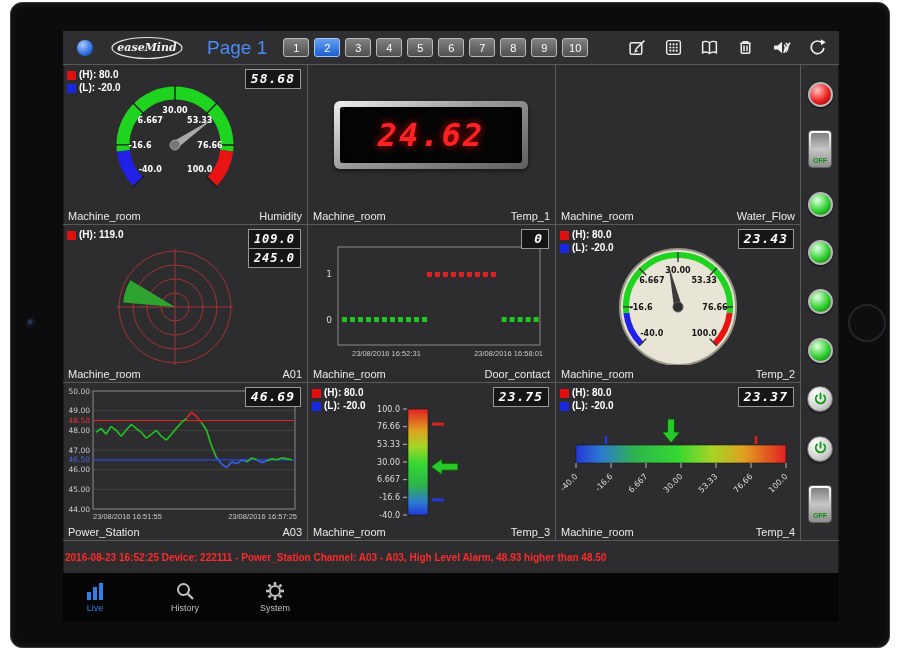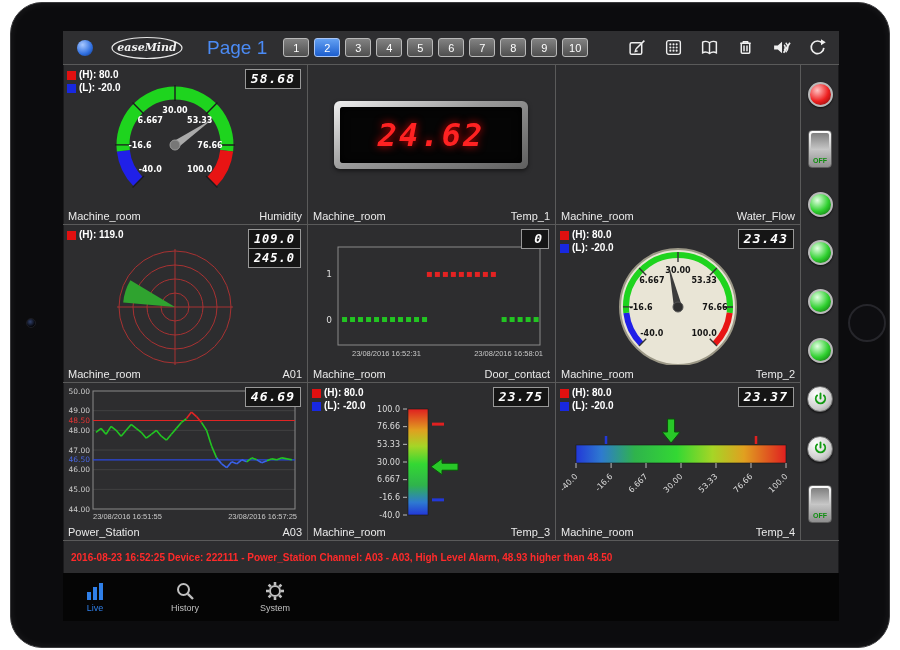--- a/index.html
+++ b/index.html
@@ -1,18 +1,18 @@
 <!DOCTYPE html>
 <html><head>
 <meta charset="utf-8">
 <style>
   *{box-sizing:border-box;margin:0;padding:0}
   body{width:900px;height:650px;font-family:"Liberation Sans",sans-serif;background:#fff;overflow:hidden}
   .stage{position:relative;width:900px;height:650px;background:#fff}
-  .device{position:absolute;left:10px;top:2px;width:880px;height:646px;border-radius:32px;
+  .device{position:absolute;left:10px;top:2px;width:880px;height:646px;border-radius:12px;
           background:#0c0c0e;border:1px solid #3a3a3c;box-shadow:inset 0 0 8px rgba(255,255,255,.07)}
   .camera{position:absolute;left:15px;top:315px;width:10px;height:10px;border-radius:50%;
           background:radial-gradient(circle at 40% 35%,#31406a,#05060a 70%);border:1px solid #1d1d22}
   .homebtn{position:absolute;left:837px;top:301px;width:38px;height:38px;border-radius:50%;
            background:#0e0e11;border:2px solid #26262b}
   .screen{position:absolute;left:52px;top:28px;width:776px;height:590px;background:#2d2d2f;
           box-shadow:inset 0 0 0 1px #1a1a1c;overflow:hidden}
   
   .toolbar{position:absolute;left:0;top:0;width:776px;height:34px;display:flex;align-items:center;
            border-bottom:1px solid #5a5a5a;background:#2f2f31}
@@ -73,21 +73,21 @@
   .ctl.lamp.green{background:radial-gradient(circle at 35% 30%,#e2ffe2,#2fd02f 55%,#0a5c0a)}
   .ctl.switch{position:relative;width:24px;height:38px;border-radius:4px;
               background:linear-gradient(#fdfdfd,#8f8f8f);border:1px solid #5e5e5e}
   .sw-top{position:absolute;left:2px;top:2px;right:2px;height:17px;border-radius:2px;
           background:linear-gradient(#7f7f7f,#c9c9c9)}
   .sw-label{position:absolute;left:0;right:0;bottom:3px;text-align:center;font-size:7px;font-weight:bold;color:#0f8f0f}
   .ctl.power{width:26px;height:26px;border-radius:50%;border:1px solid #6f6f6f;display:flex;align-items:center;
              justify-content:center;background:radial-gradient(circle at 35% 30%,#ffffff,#cfcfcf 60%,#8f8f8f);
              box-shadow:0 1px 2px rgba(0,0,0,.7)}
   
-  .alarmbar{position:absolute;left:0;top:510px;width:776px;height:32px;display:flex;align-items:center;padding-left:8px}
+  .alarmbar{position:absolute;left:0;top:510px;width:776px;height:32px;display:flex;align-items:center;padding-left:2px}
   .alarmtext{color:#ff2a2a;font-size:10px;font-weight:bold;white-space:nowrap}
   .tabbar{position:absolute;left:0;top:542px;width:776px;height:48px;background:#050505;display:flex;
           align-items:center;gap:26px}
   .tab{display:flex;flex-direction:column;align-items:center;gap:2px;width:64px}
   .tab .tlabel{font-size:9px;color:#c0c0c0}
   .tab.active .tlabel{color:#2f7fe8}
 </style>
 </head>
 <body>
 

